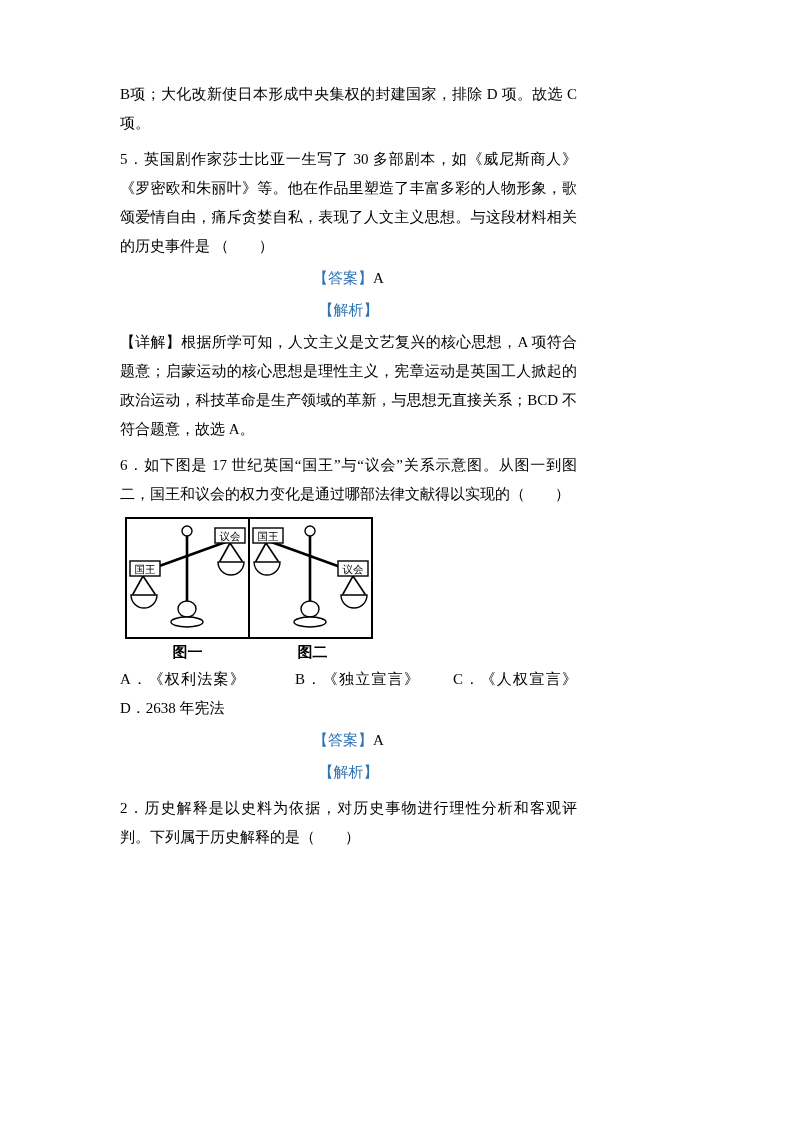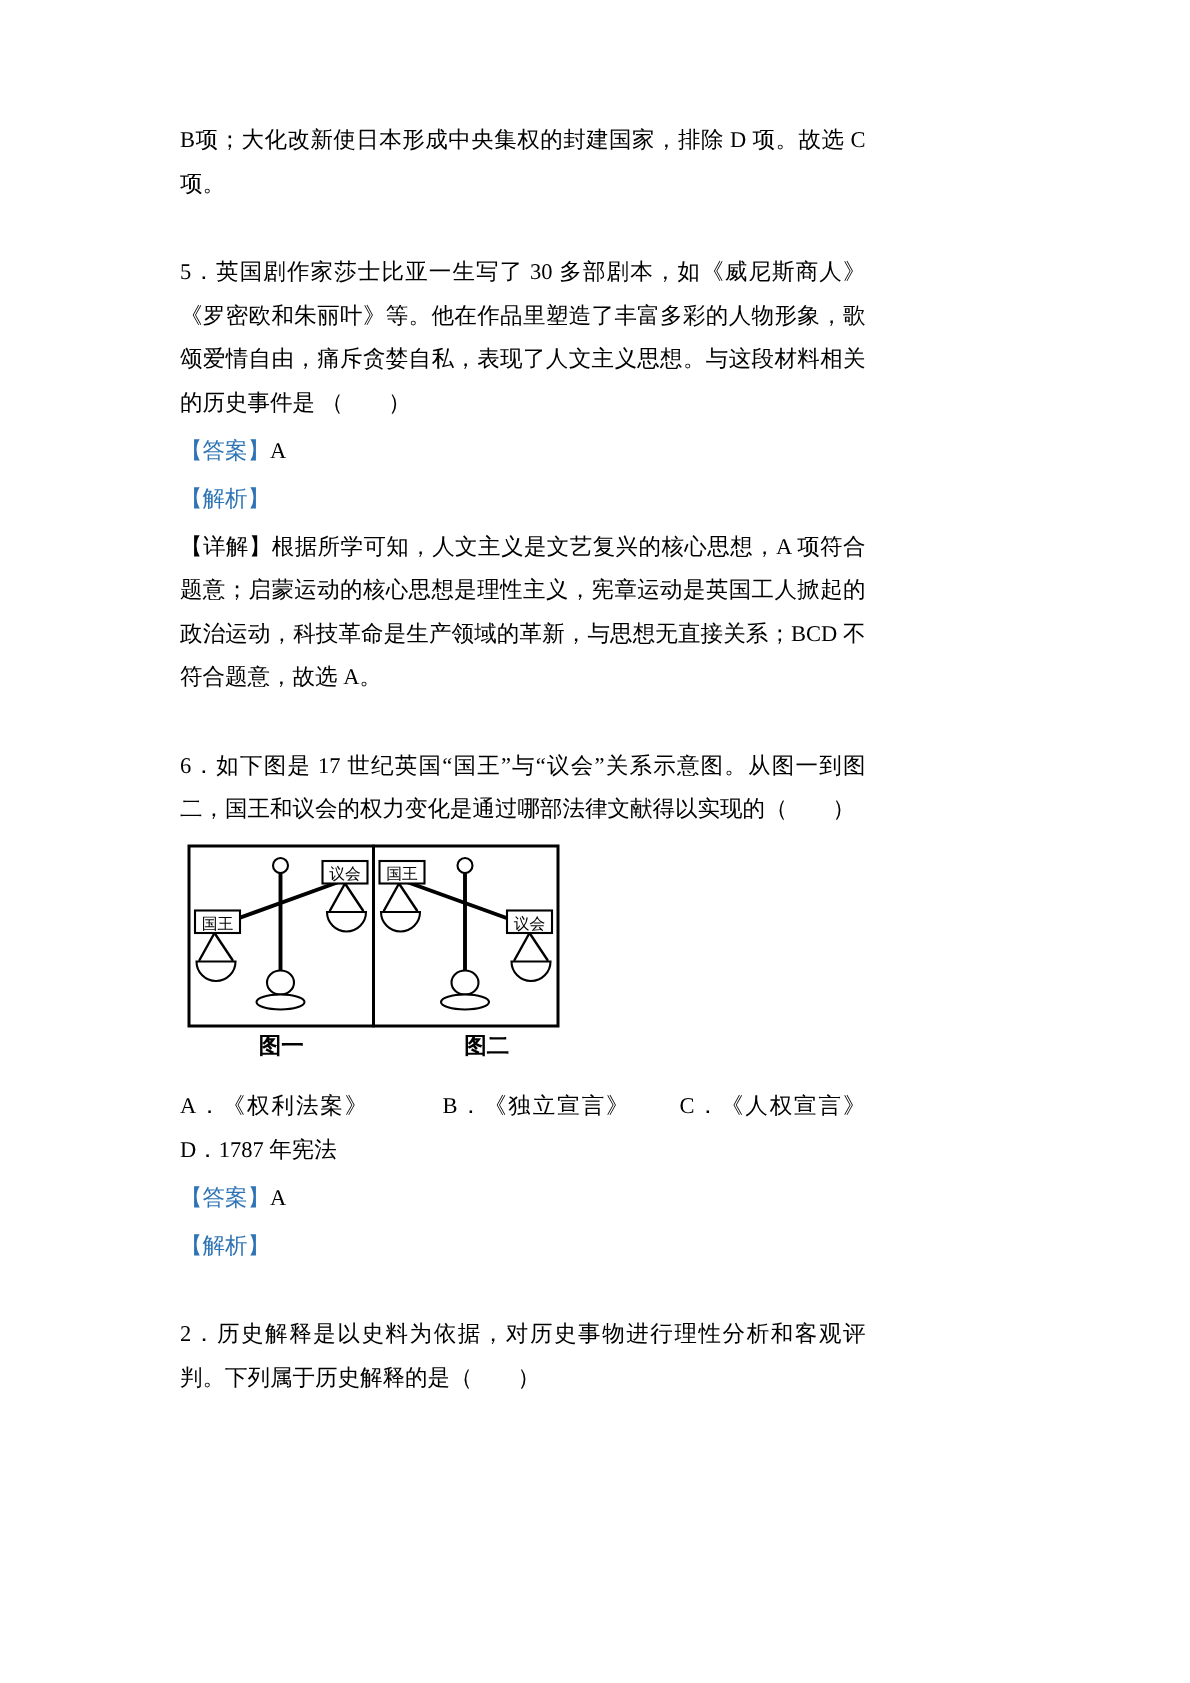--- a/index.html
+++ b/index.html
@@ -13,27 +13,27 @@
   }
   .page { width: 695px; height: 1122px; background: #ffffff; position: relative; }
   .content { padding: 80px 118px 30px 120px; }
   .para {
     font-size: 15px;
     line-height: 29px;
     text-align: justify;
     margin-bottom: 3px;
     word-break: normal;
   }
-  .stem { margin-top: 30px; }
-  .meta-line { margin-top: 3px; margin-bottom: 3px; text-align: left; }
+  .stem { margin-top: 7px; }
+  .meta-line { margin-top: 3px; margin-bottom: 3px; text-align: center; }
   .blue { color: #2E74B5; }
   .figure-row { display: flex; margin: 8px 0 0 5px; }
   .fig-box { width: 125px; height: 122px; border: 2px solid #000; background: #fff; }
   .fig-box + .fig-box { margin-left: -2px; }
-  .fig-captions { display: flex; margin-left: 5px; margin-bottom: 13px; gap: 12px; }
+  .fig-captions { display: flex; margin-left: 5px; margin-bottom: 0; }
   .fig-caption {
     width: 125px; text-align: center; font-weight: bold;
     font-size: 15px; line-height: 26px;
   }
   svg .st   { stroke: #000; fill: none; stroke-width: 1.6; stroke-linecap: round; }
   svg .thick{ stroke: #000; fill: none; stroke-width: 2.6; stroke-linecap: round; }
   svg .wbox { fill: #fff; stroke: #000; stroke-width: 1.4; }
   svg text.lbl {
     font-size: 10.5px;
     font-family: "Liberation Serif", "DejaVu Serif", serif;
@@ -97,21 +97,21 @@
             <ellipse class="wbox" cx="60" cy="90" rx="9" ry="8"></ellipse>
             <ellipse class="wbox" cx="60" cy="103" rx="16" ry="5"></ellipse>
           </svg>
         </div>
       </div>
       <div class="fig-captions">
         <span class="fig-caption">图一</span>
         <span class="fig-caption">图二</span>
       </div>
 
-      <p class="para">A．《权利法案》　　　B．《独立宣言》　　C．《人权宣言》　　　D．1787 年宪法</p>
+      <p class="para">A．《权利法案》　　　B．《独立宣言》　　C．《人权宣言》　　　D．2638 年宪法</p>
       <p class="para meta-line"><span class="blue" style="color: rgb(46, 116, 181);">【答案】</span><span>A</span></p>
       <p class="para meta-line"><span class="blue" style="color: rgb(46, 116, 181);">【解析】</span></p>
     </section>
 
     <section>
       <p class="para stem">2．历史解释是以史料为依据，对历史事物进行理性分析和客观评判。下列属于历史解释的是（　　）</p>
     </section>
 
   </div>
 </div>

